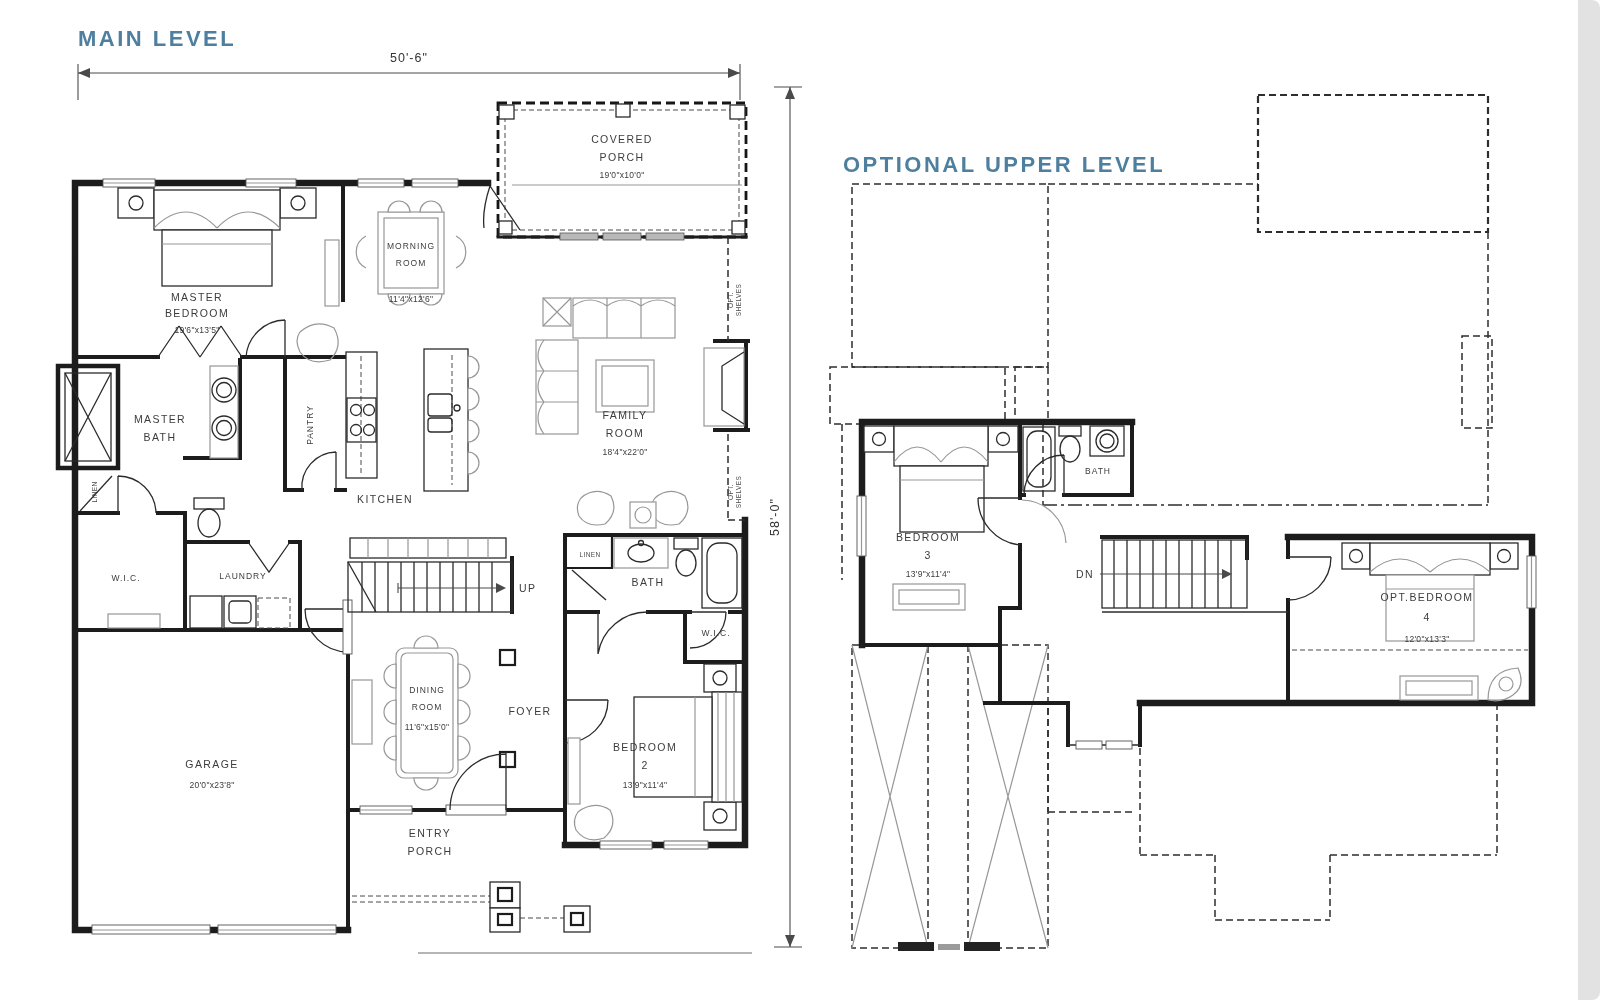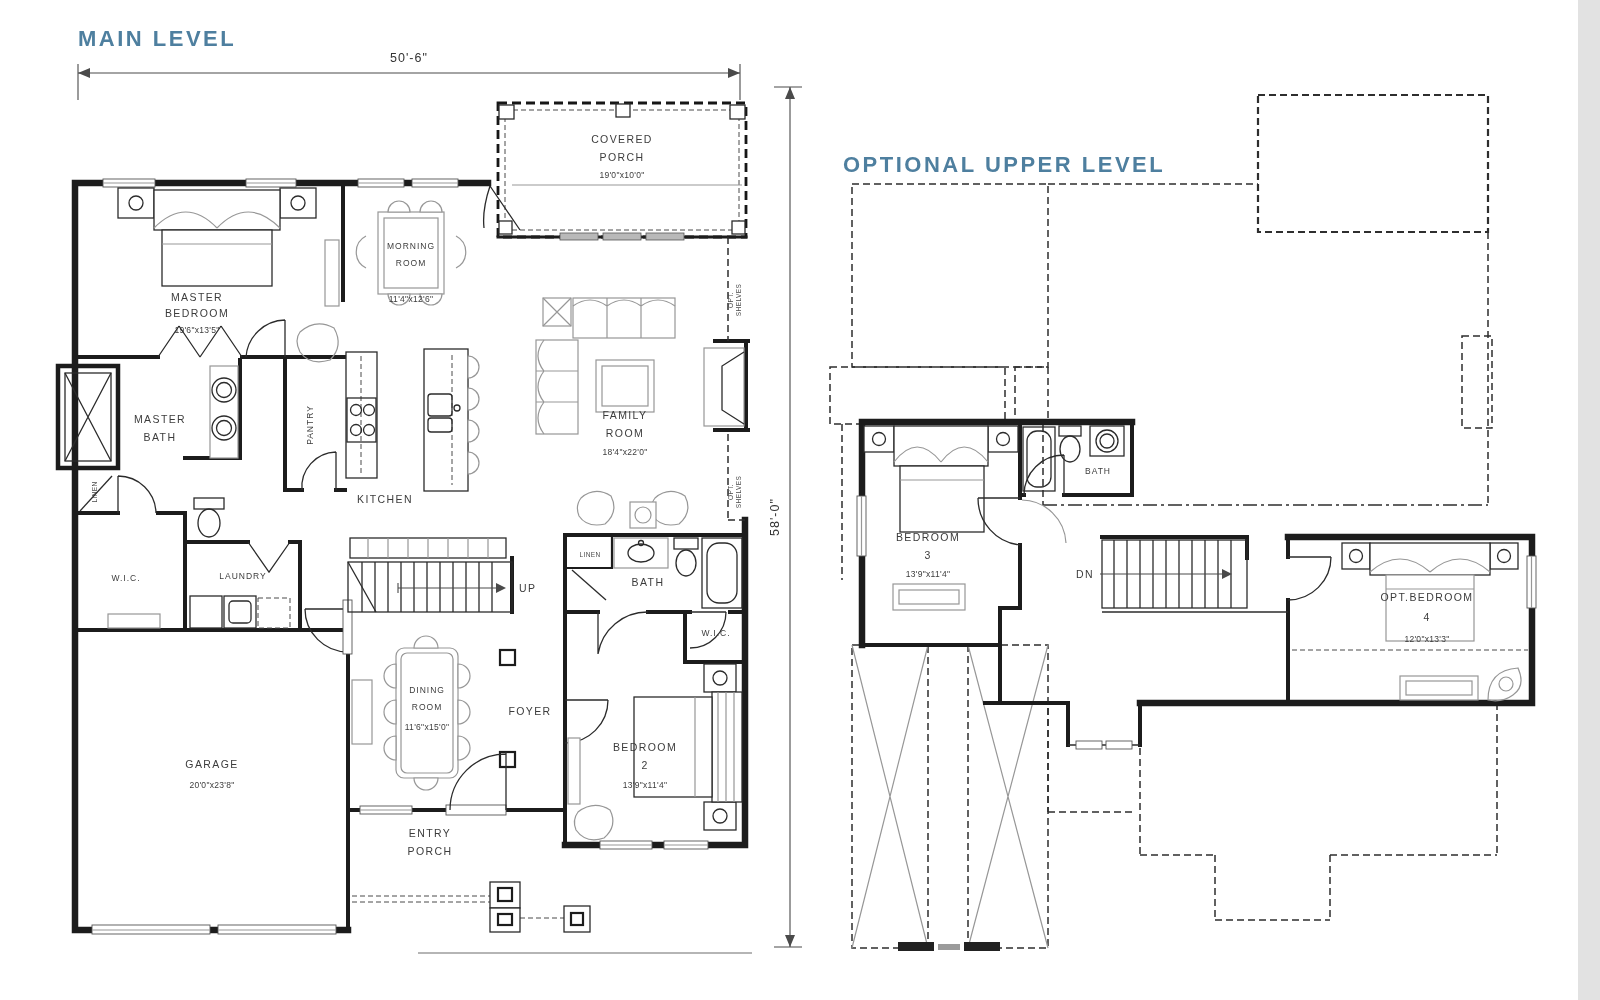--- a/index.html
+++ b/index.html
@@ -1,16 +1,16 @@
 <!DOCTYPE html>
 <html><head>
 <meta charset="utf-8">
 <style>
   html,body{margin:0;padding:0;background:#ffffff;}
-  #stage{width:1600px;height:1000px;position:relative;background:#fff;overflow:hidden;}
+  #stage{width:1600px;height:1000px;position:relative;background:#fff;overflow:hidden;border-radius:8px;}
   svg{position:absolute;left:0;top:0;}
   .wall{stroke:#1c1c1c;stroke-linecap:square;fill:none}
   .w6{stroke-width:6.5}
   .w4{stroke-width:4}
   .w3{stroke-width:3}
   .w2{stroke-width:2.2}
   .tn{stroke:#2b2b2b;stroke-width:1.3;fill:#fff}
   .tnl{stroke:#2b2b2b;stroke-width:1.3;fill:none}
   .tg{stroke:#979797;stroke-width:1.2;fill:none}
   .tgf{stroke:#979797;stroke-width:1.2;fill:#fff}

